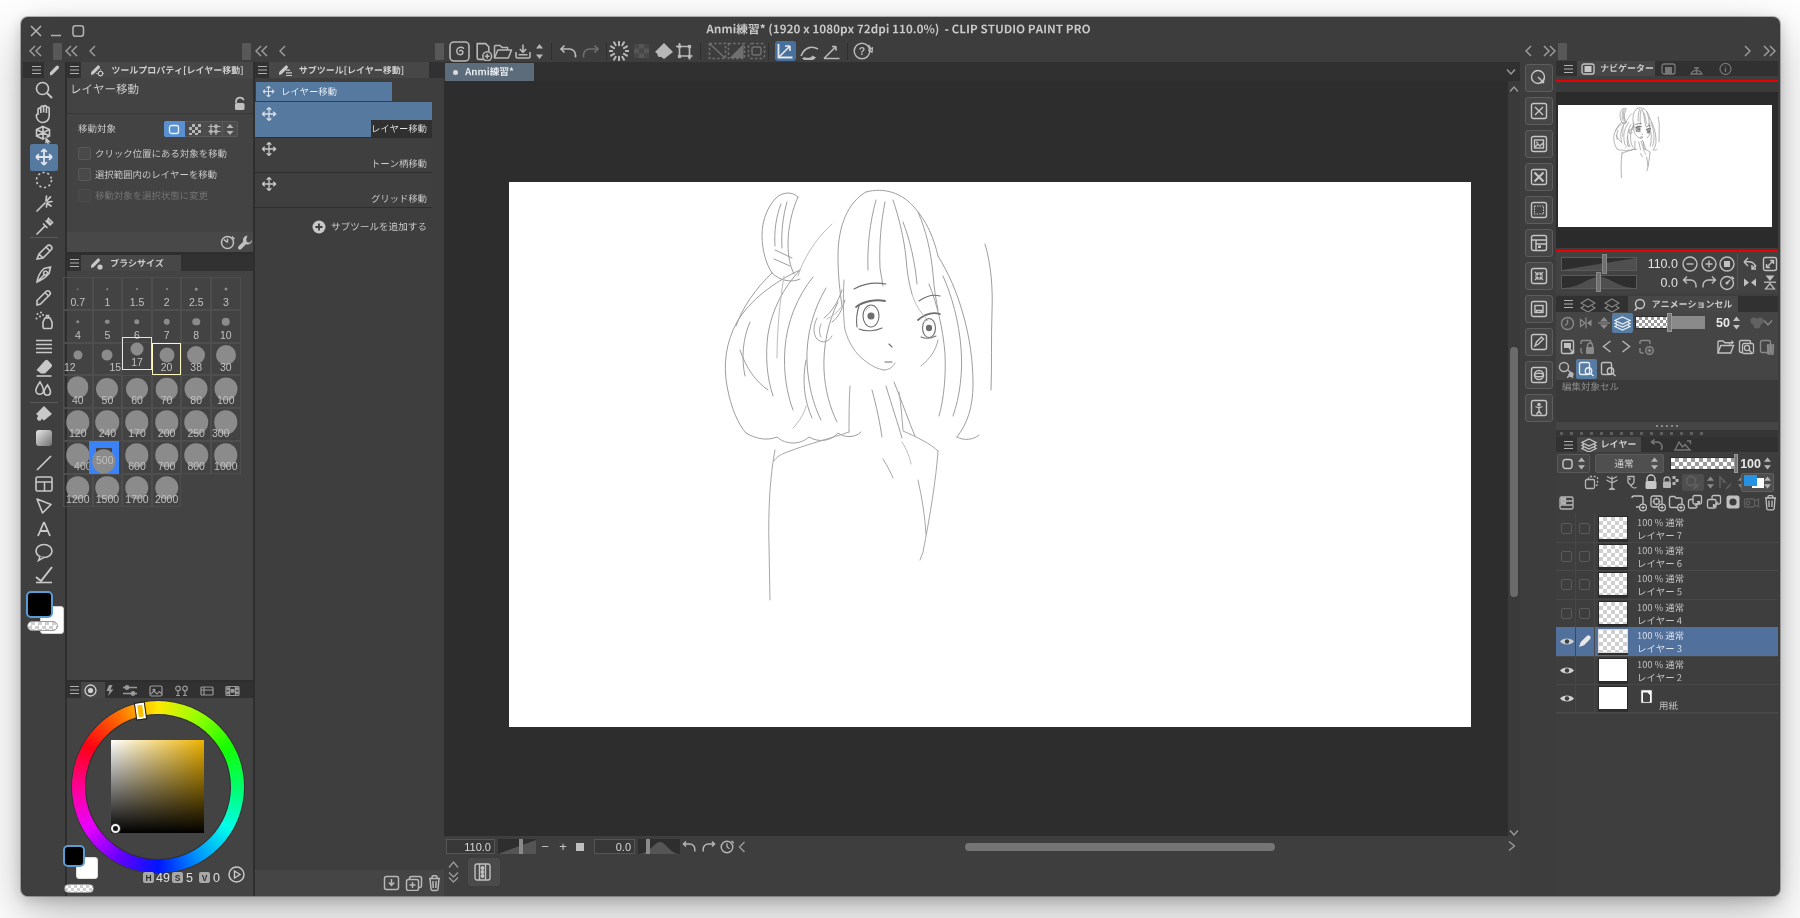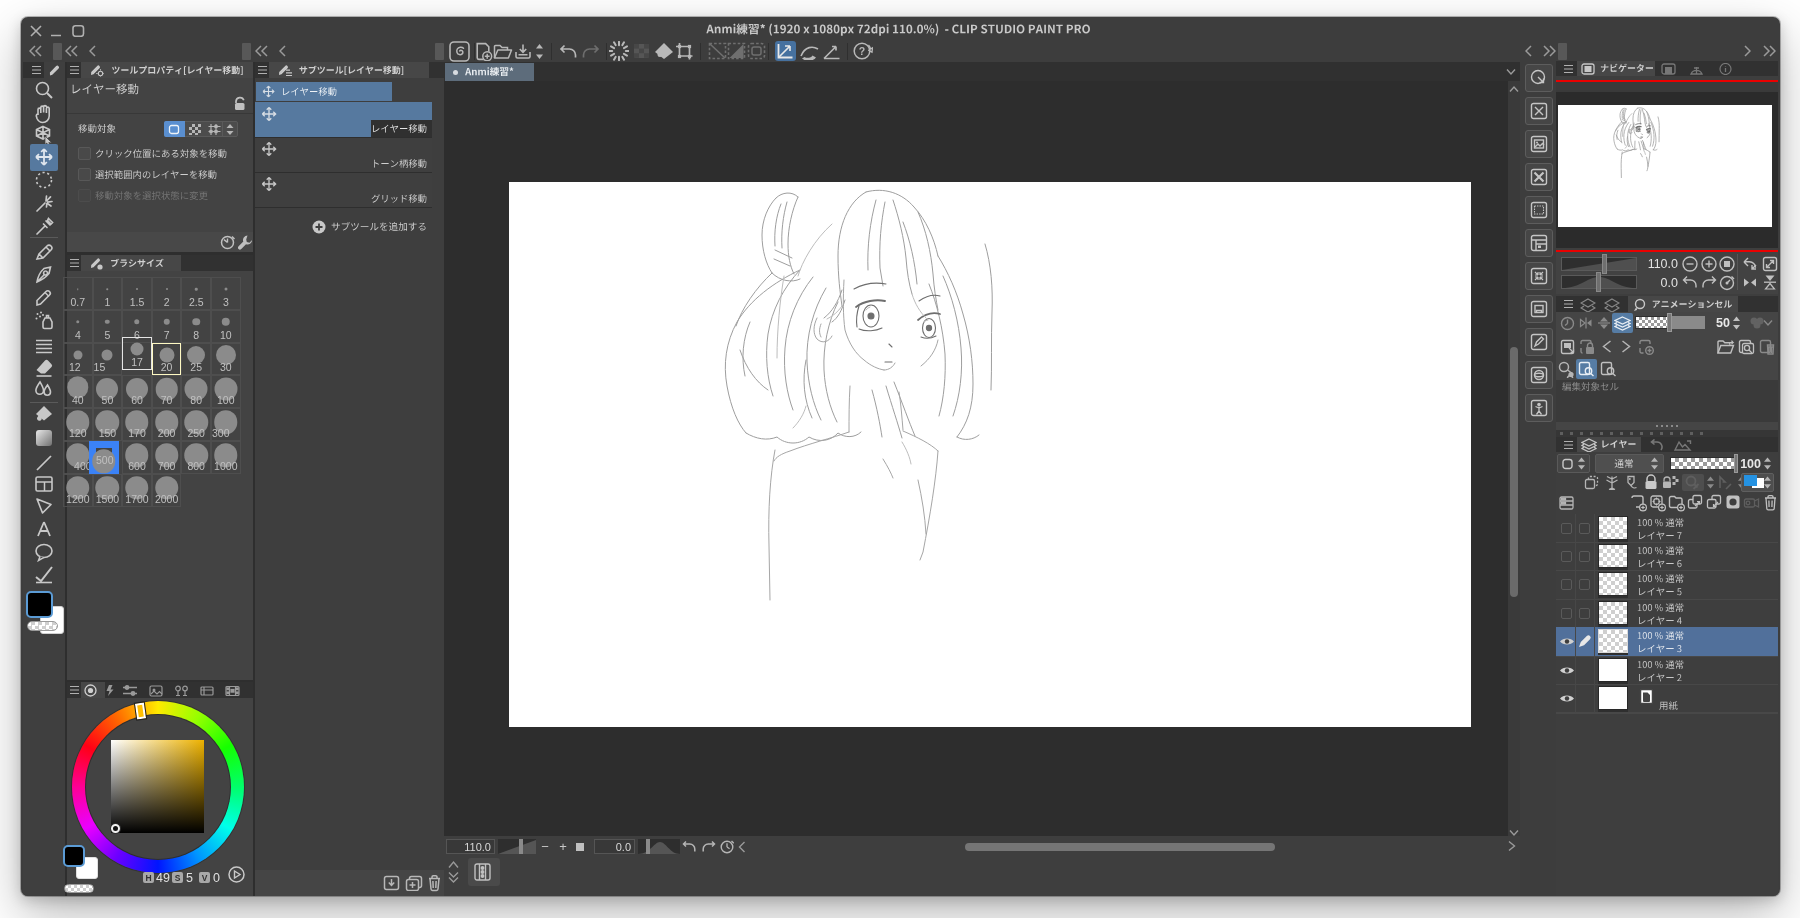--- a/index.html
+++ b/index.html
@@ -464,37 +464,37 @@
     <div style="position:absolute;left:160.4px;top:292.8px;width:29.6px;height:32.8px;border:1px solid #4e4e4e">
       <div style="position:absolute;left:50%;top:11px;transform:translate(-50%,-50%);width:7.5px;height:7.5px;border-radius:50%;background:#8b8b8b"></div>
       <div style="position:absolute;left:0;right:0;bottom:1px;text-align:center;font:10.5px 'Liberation Sans',sans-serif;color:#c0c0c0">8</div>
     </div>
     <div style="position:absolute;left:190.0px;top:292.8px;width:29.6px;height:32.8px;border:1px solid #4e4e4e">
       <div style="position:absolute;left:50%;top:11px;transform:translate(-50%,-50%);width:8.5px;height:8.5px;border-radius:50%;background:#8b8b8b"></div>
       <div style="position:absolute;left:0;right:0;bottom:1px;text-align:center;font:10.5px 'Liberation Sans',sans-serif;color:#c0c0c0">10</div>
     </div>
     <div style="position:absolute;left:42.0px;top:325.6px;width:29.6px;height:32.8px;border:1px solid #4e4e4e">
       <div style="position:absolute;left:50%;top:11px;transform:translate(-50%,-50%);width:9px;height:9px;border-radius:50%;background:#8b8b8b"></div>
-      <div style="position:absolute;left:0;right:11px;bottom:1px;text-align:right;font:10.5px 'Liberation Sans',sans-serif;color:#c0c0c0">12</div>
+      <div style="position:absolute;left:0;right:0;bottom:1px;text-align:left;font:10.5px 'Liberation Sans',sans-serif;color:#c0c0c0">12</div>
     </div>
     <div style="position:absolute;left:71.6px;top:325.6px;width:29.6px;height:32.8px;border:1px solid #4e4e4e">
       <div style="position:absolute;left:50%;top:11px;transform:translate(-50%,-50%);width:11px;height:11px;border-radius:50%;background:#8b8b8b"></div>
-      <div style="position:absolute;left:0;right:0;bottom:1px;text-align:left;font:10.5px 'Liberation Sans',sans-serif;color:#c0c0c0">15</div>
+      <div style="position:absolute;left:0;right:0;bottom:1px;text-align:right;font:10.5px 'Liberation Sans',sans-serif;color:#c0c0c0">15</div>
     </div>
     <div style="position:absolute;left:101.2px;top:320px;width:29.6px;height:32.8px;border:1px solid #e5e5e5">
       <div style="position:absolute;left:50%;top:11px;transform:translate(-50%,-50%);width:13px;height:13px;border-radius:50%;background:#8b8b8b"></div>
       <div style="position:absolute;left:0;right:0;bottom:1px;text-align:center;font:10.5px 'Liberation Sans',sans-serif;color:#c0c0c0">17</div>
     </div>
     <div style="position:absolute;left:130.8px;top:325.6px;width:29.6px;height:32.8px;border:1px solid #fef9c3">
       <div style="position:absolute;left:50%;top:11px;transform:translate(-50%,-50%);width:15px;height:15px;border-radius:50%;background:#8b8b8b"></div>
       <div style="position:absolute;left:0;right:0;bottom:1px;text-align:center;font:10.5px 'Liberation Sans',sans-serif;color:#c0c0c0">20</div>
     </div>
     <div style="position:absolute;left:160.4px;top:325.6px;width:29.6px;height:32.8px;border:1px solid #4e4e4e">
       <div style="position:absolute;left:50%;top:11px;transform:translate(-50%,-50%);width:18px;height:18px;border-radius:50%;background:#8b8b8b"></div>
-      <div style="position:absolute;left:0;right:0;bottom:1px;text-align:center;font:10.5px 'Liberation Sans',sans-serif;color:#c0c0c0">25</div>
+      <div style="position:absolute;left:0;right:0;bottom:1px;text-align:center;font:10.5px 'Liberation Sans',sans-serif;color:#c0c0c0">38</div>
     </div>
     <div style="position:absolute;left:190.0px;top:325.6px;width:29.6px;height:32.8px;border:1px solid #4e4e4e">
       <div style="position:absolute;left:50%;top:11px;transform:translate(-50%,-50%);width:20px;height:20px;border-radius:50%;background:#8b8b8b"></div>
       <div style="position:absolute;left:0;right:0;bottom:1px;text-align:center;font:10.5px 'Liberation Sans',sans-serif;color:#c0c0c0">30</div>
     </div>
     <div style="position:absolute;left:42.0px;top:358.4px;width:29.6px;height:32.8px;border:1px solid #4e4e4e">
       <div style="position:absolute;left:50%;top:11px;transform:translate(-50%,-50%);width:21.5px;height:21.5px;border-radius:50%;background:#8b8b8b"></div>
       <div style="position:absolute;left:0;right:0;bottom:1px;text-align:center;font:10.5px 'Liberation Sans',sans-serif;color:#c0c0c0">40</div>
     </div>
     <div style="position:absolute;left:71.6px;top:358.4px;width:29.6px;height:32.8px;border:1px solid #4e4e4e">
@@ -516,21 +516,21 @@
     <div style="position:absolute;left:190.0px;top:358.4px;width:29.6px;height:32.8px;border:1px solid #4e4e4e">
       <div style="position:absolute;left:50%;top:13px;transform:translate(-50%,-50%);width:23px;height:23px;border-radius:50%;background:#8b8b8b"></div>
       <div style="position:absolute;left:0;right:0;bottom:1px;text-align:center;font:10.5px 'Liberation Sans',sans-serif;color:#c0c0c0">100</div>
     </div>
     <div style="position:absolute;left:42.0px;top:391.2px;width:29.6px;height:32.8px;border:1px solid #4e4e4e">
       <div style="position:absolute;left:50%;top:13px;transform:translate(-50%,-50%);width:23.5px;height:23.5px;border-radius:50%;background:#8b8b8b"></div>
       <div style="position:absolute;left:0;right:0;bottom:1px;text-align:center;font:10.5px 'Liberation Sans',sans-serif;color:#c0c0c0">120</div>
     </div>
     <div style="position:absolute;left:71.6px;top:391.2px;width:29.6px;height:32.8px;border:1px solid #4e4e4e">
       <div style="position:absolute;left:50%;top:13px;transform:translate(-50%,-50%);width:23.5px;height:23.5px;border-radius:50%;background:#8b8b8b"></div>
-      <div style="position:absolute;left:0;right:0;bottom:1px;text-align:center;font:10.5px 'Liberation Sans',sans-serif;color:#c0c0c0">150</div>
+      <div style="position:absolute;left:0;right:0;bottom:1px;text-align:center;font:10.5px 'Liberation Sans',sans-serif;color:#c0c0c0">240</div>
     </div>
     <div style="position:absolute;left:101.2px;top:391.2px;width:29.6px;height:32.8px;border:1px solid #4e4e4e">
       <div style="position:absolute;left:50%;top:13px;transform:translate(-50%,-50%);width:23.5px;height:23.5px;border-radius:50%;background:#8b8b8b"></div>
       <div style="position:absolute;left:0;right:0;bottom:1px;text-align:center;font:10.5px 'Liberation Sans',sans-serif;color:#c0c0c0">170</div>
     </div>
     <div style="position:absolute;left:130.8px;top:391.2px;width:29.6px;height:32.8px;border:1px solid #4e4e4e">
       <div style="position:absolute;left:50%;top:13px;transform:translate(-50%,-50%);width:23.5px;height:23.5px;border-radius:50%;background:#8b8b8b"></div>
       <div style="position:absolute;left:0;right:0;bottom:1px;text-align:center;font:10.5px 'Liberation Sans',sans-serif;color:#c0c0c0">200</div>
     </div>
     <div style="position:absolute;left:160.4px;top:391.2px;width:29.6px;height:32.8px;border:1px solid #4e4e4e">

